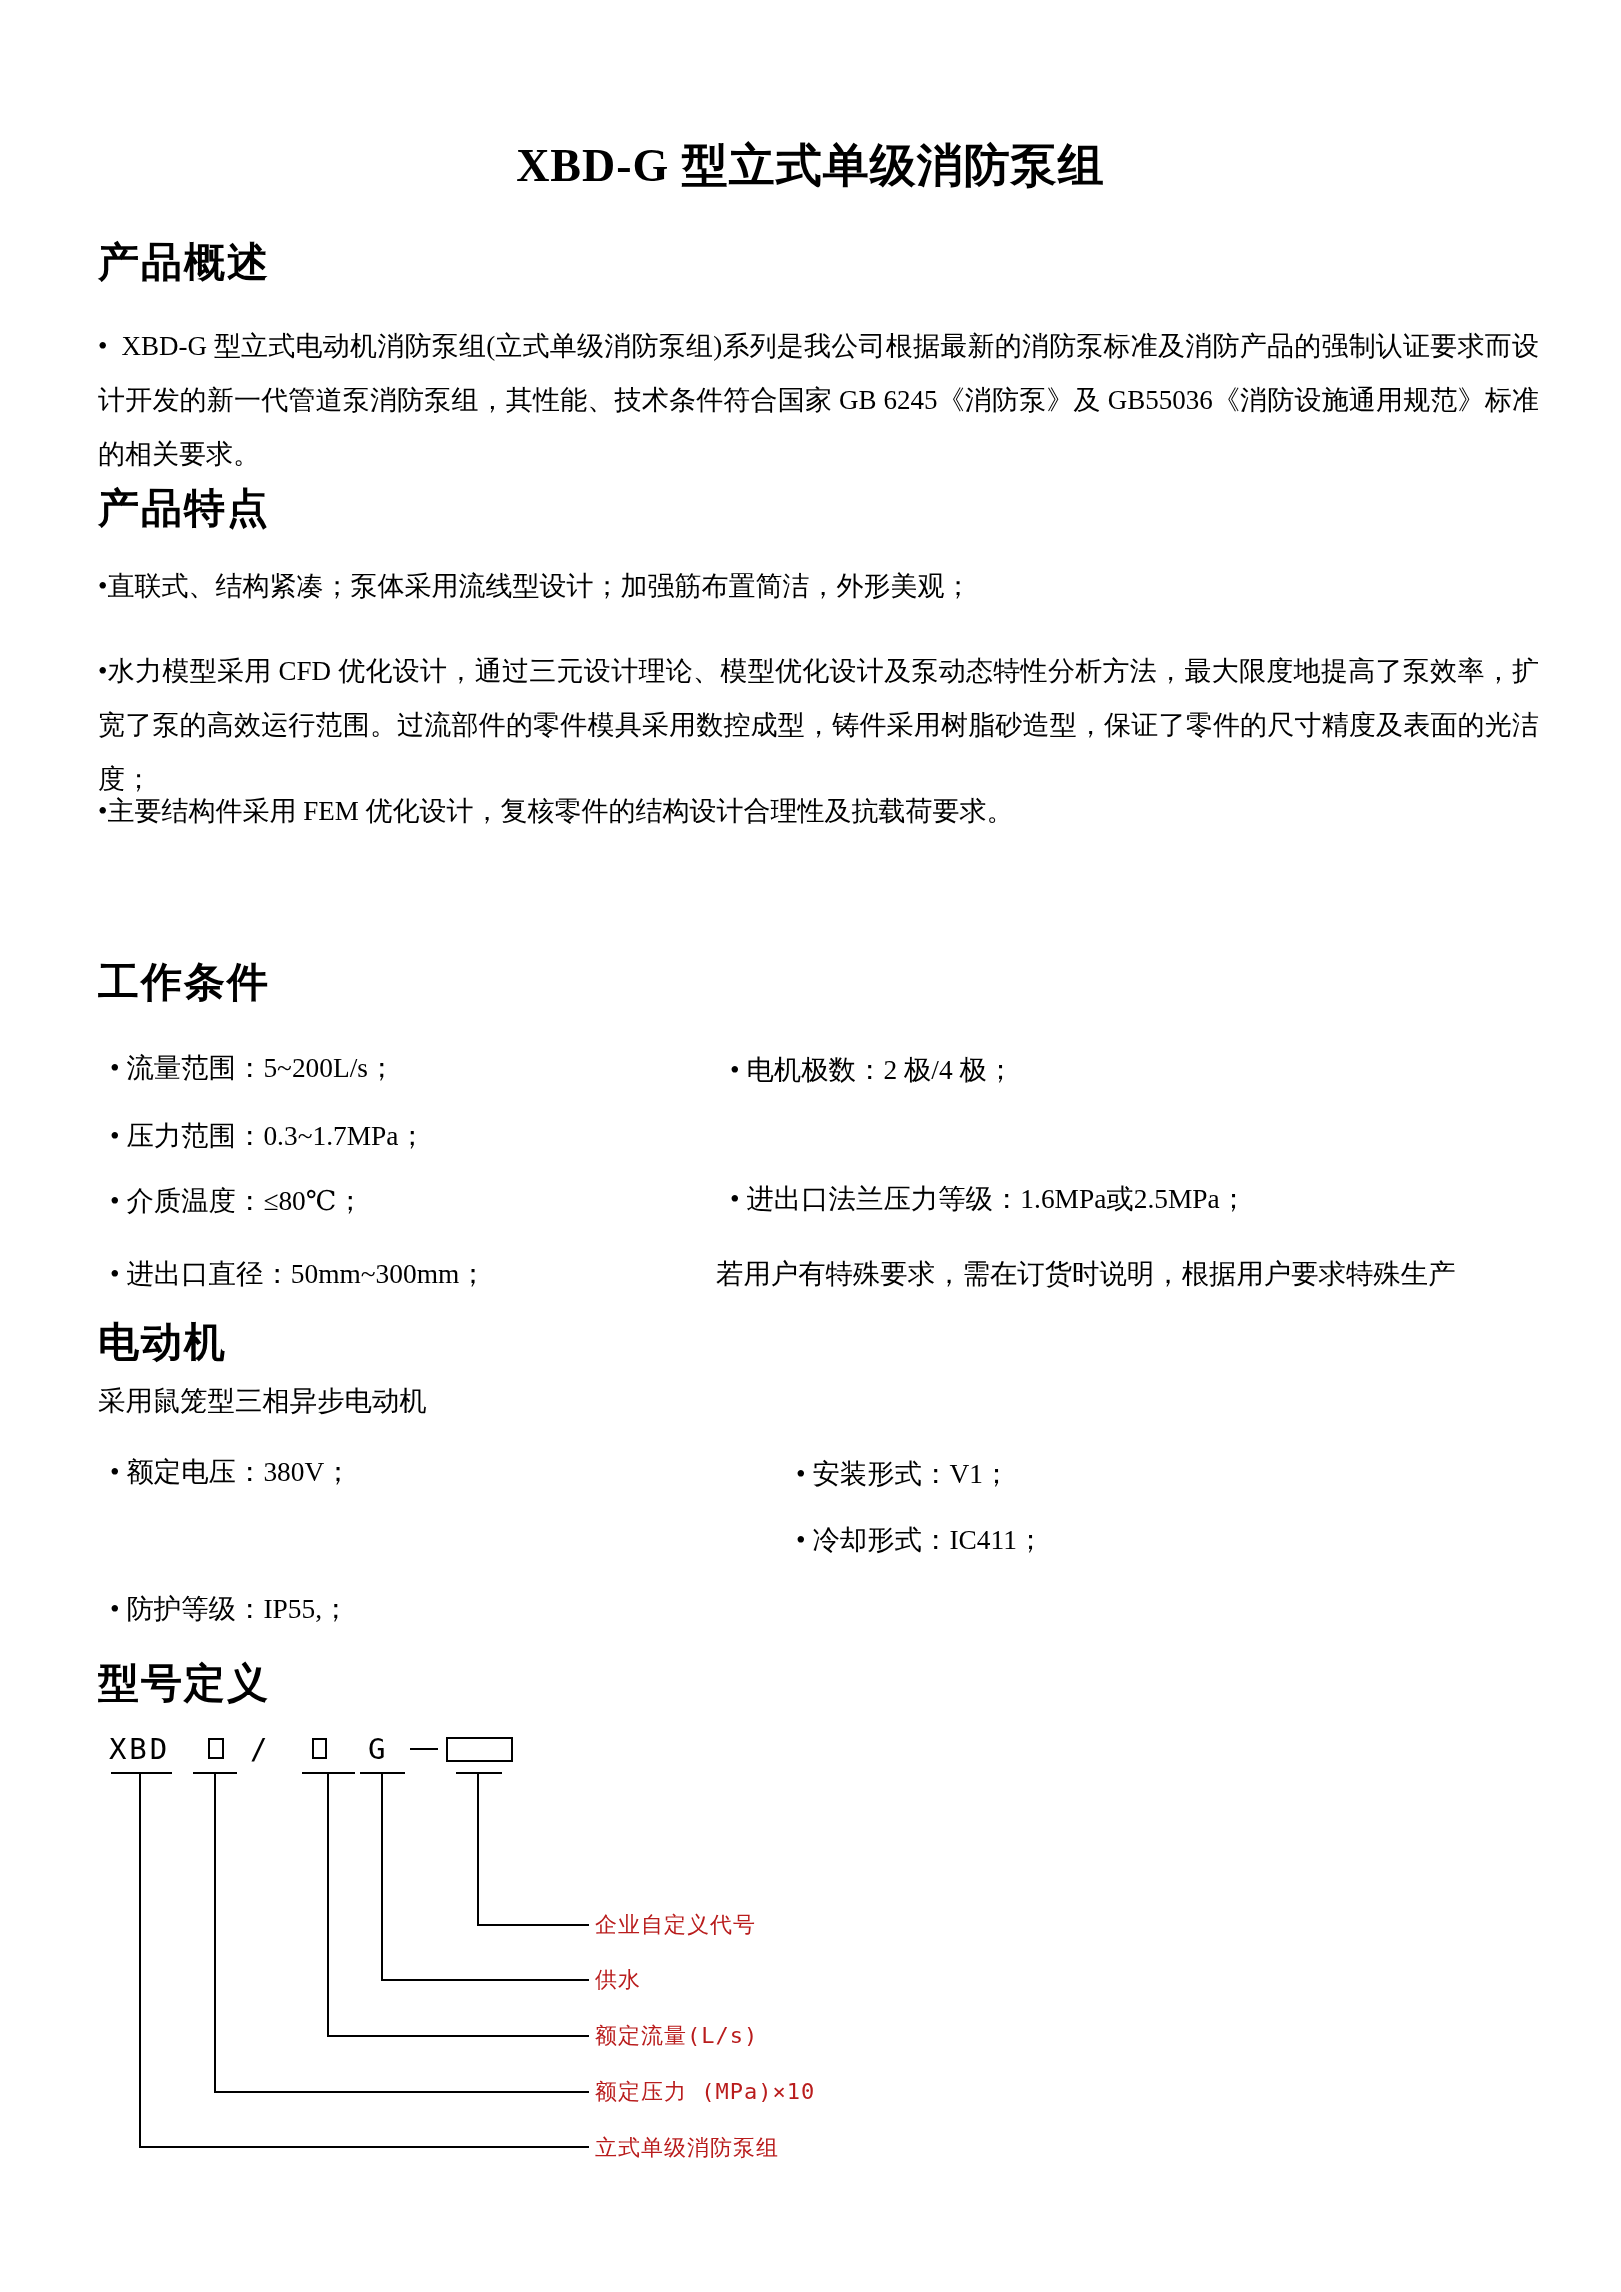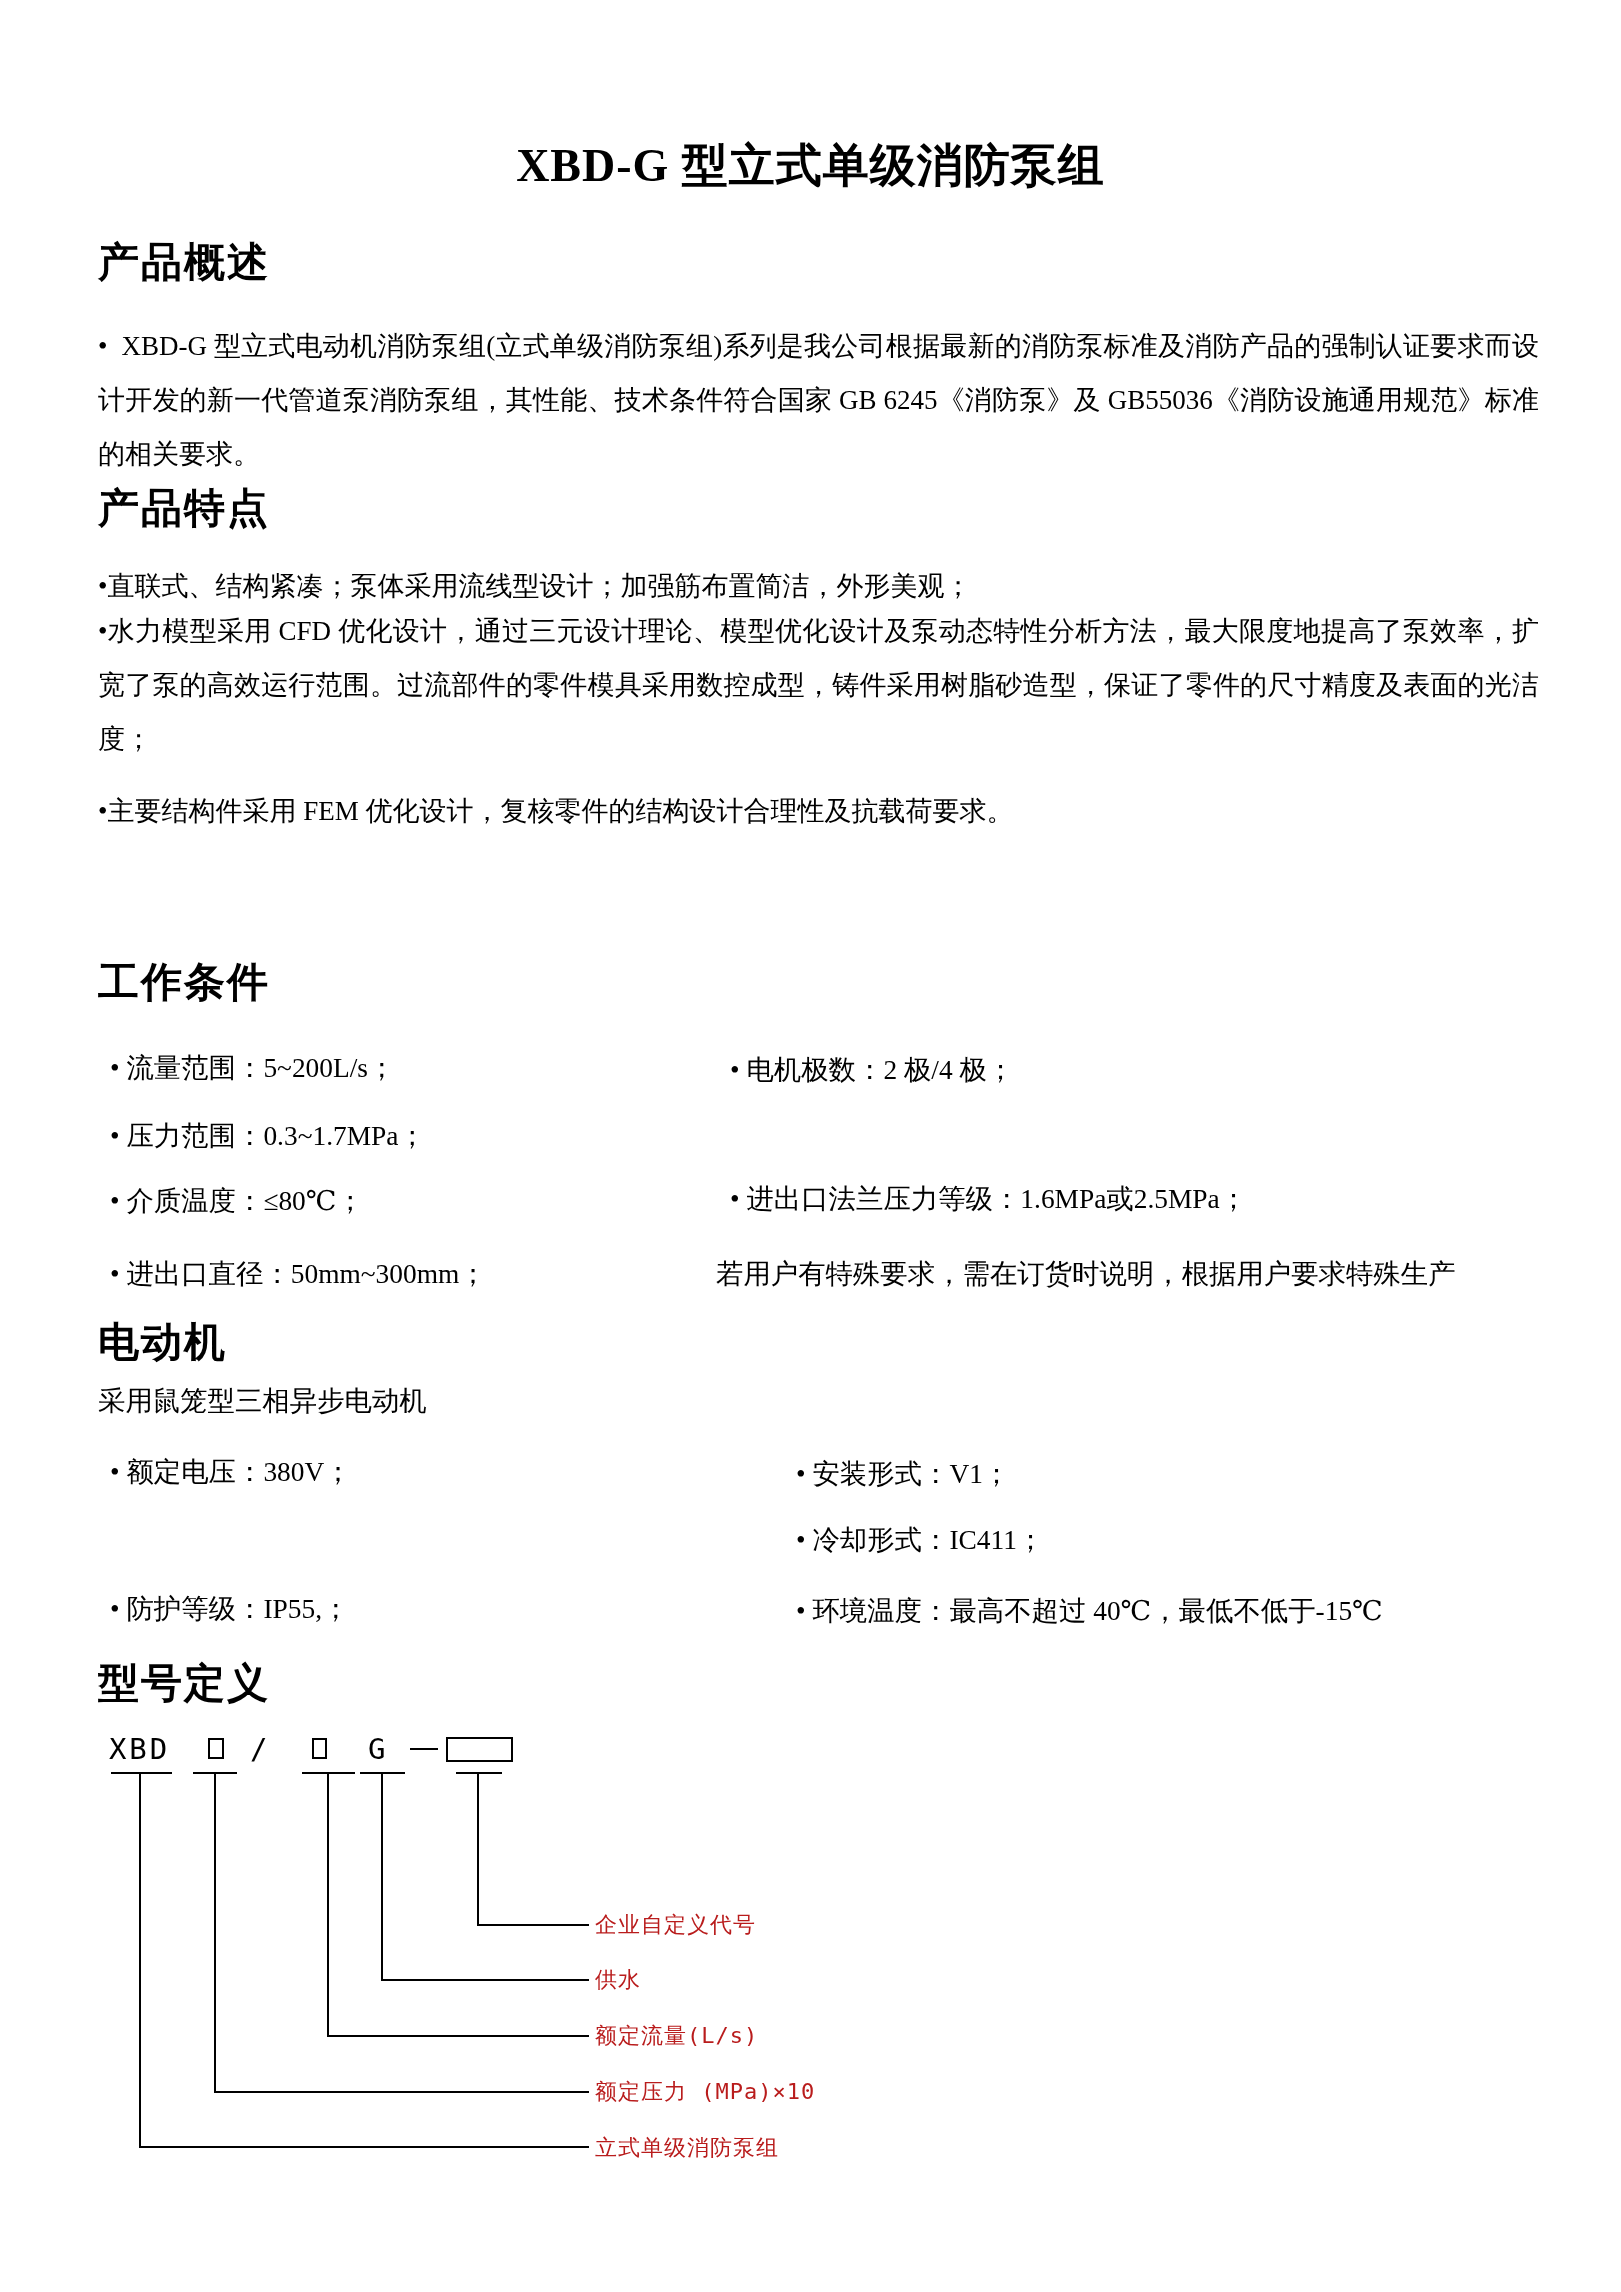--- a/index.html
+++ b/index.html
@@ -58,39 +58,38 @@
 
 <div class="page">
 
   <div class="doc-title">XBD-G 型立式单级消防泵组</div>
 
   <div class="h-sec" style="top:239px;">产品概述</div>
   <div class="para" style="top:319px;">•&nbsp; XBD-G 型立式电动机消防泵组(立式单级消防泵组)系列是我公司根据最新的消防泵标准及消防产品的强制认证要求而设计开发的新一代管道泵消防泵组，其性能、技术条件符合国家 GB 6245《消防泵》及 GB55036《消防设施通用规范》标准的相关要求。</div>
 
   <div class="h-sec" style="top:485px;">产品特点</div>
   <div class="para" style="top:559px;">•直联式、结构紧凑；泵体采用流线型设计；加强筋布置简洁，外形美观；</div>
-  <div class="para" style="top:604px;">•水力模型采用 CFD 优化设计，通过三元设计理论、模型优化设计及泵动态特性分析方法，最大限度地提高了泵效率，扩宽了泵的高效运行范围。过流部件的零件模具采用数控成型，铸件采用树脂砂造型，保证了零件的尺寸精度及表面的光洁度；</div>
+  <div class="para" style="top:644px;">•水力模型采用 CFD 优化设计，通过三元设计理论、模型优化设计及泵动态特性分析方法，最大限度地提高了泵效率，扩宽了泵的高效运行范围。过流部件的零件模具采用数控成型，铸件采用树脂砂造型，保证了零件的尺寸精度及表面的光洁度；</div>
   <div class="para" style="top:784px;">•主要结构件采用 FEM 优化设计，复核零件的结构设计合理性及抗载荷要求。</div>
 
   <div class="h-sec" style="top:959px;">工作条件</div>
   <div class="item" style="top:1047px;left:110px;">• 流量范围：5~200L/s；</div>
   <div class="item" style="top:1115px;left:110px;">• 压力范围：0.3~1.7MPa；</div>
   <div class="item" style="top:1180px;left:110px;">• 介质温度：≤80℃；</div>
   <div class="item" style="top:1253px;left:110px;">• 进出口直径：50mm~300mm；</div>
   <div class="item" style="top:1049px;left:730px;">• 电机极数：2 极/4 极；</div>
   <div class="item" style="top:1178px;left:730px;">• 进出口法兰压力等级：1.6MPa或2.5MPa；</div>
   <div class="item" style="top:1253px;left:716px;">若用户有特殊要求，需在订货时说明，根据用户要求特殊生产</div>
 
   <div class="h-sec" style="top:1319px;">电动机</div>
   <div class="item" style="top:1380px;left:98px;">采用鼠笼型三相异步电动机</div>
   <div class="item" style="top:1451px;left:110px;">• 额定电压：380V；</div>
   <div class="item" style="top:1588px;left:110px;">• 防护等级：IP55,；</div>
   <div class="item" style="top:1453px;left:796px;">• 安装形式：V1；</div>
   <div class="item" style="top:1519px;left:796px;">• 冷却形式：IC411；</div>
-  <div class="item" style="top:1590px;left:796px;">• 环境温度：最高不超过 40℃，最低不低于-15℃</div>
 
   <div class="h-sec" style="top:1660px;">型号定义</div>
 
   <div class="diagram">
 
     <span class="cad" style="left:109px;top:7.8px;">XBD</span>
     <span class="sq" style="left:208px;top:12.7px;width:15.7px;height:21.6px;"></span>
     <span class="cad" style="left:250px;top:7.8px;">/</span>
     <span class="sq" style="left:312px;top:12.7px;width:14.7px;height:21.6px;"></span>
     <span class="cad" style="left:368px;top:7.8px;">G</span>

